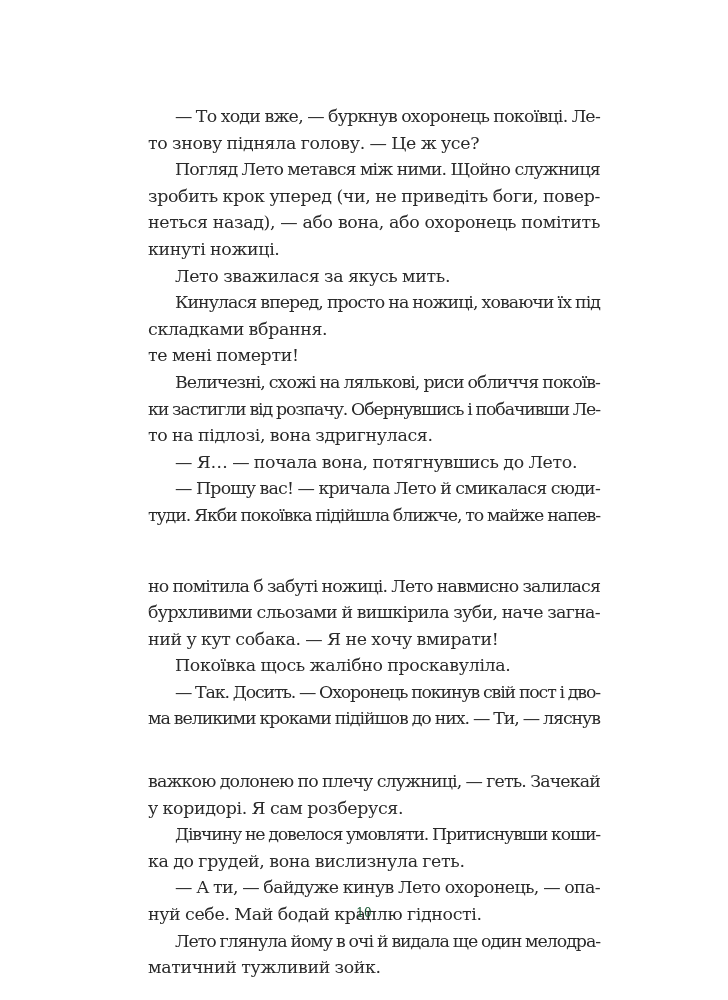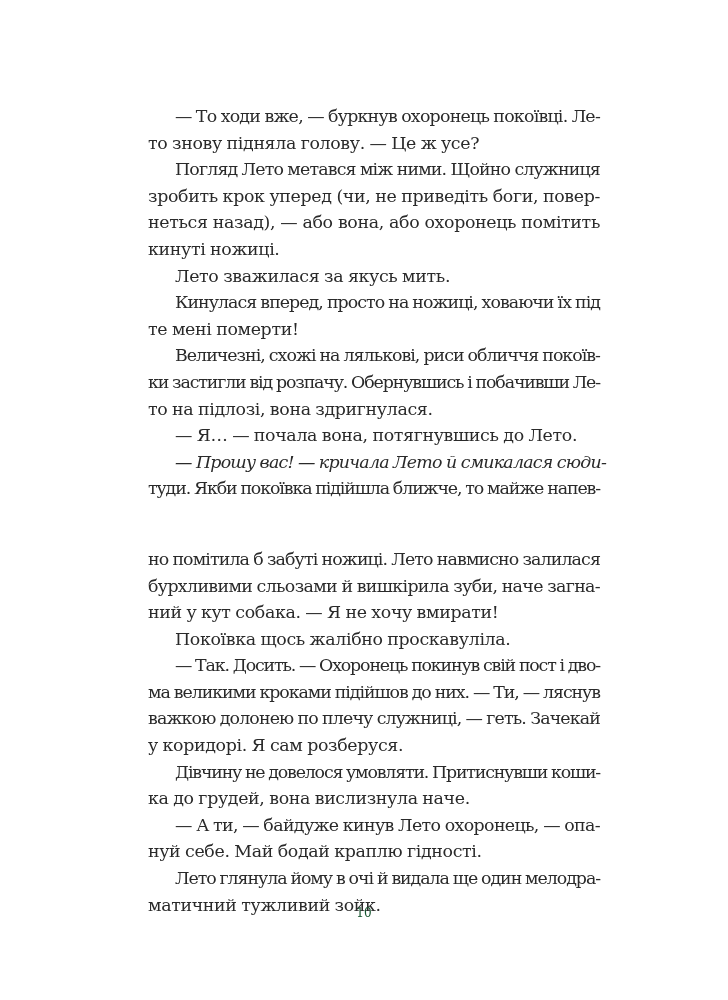--- a/index.html
+++ b/index.html
@@ -70,51 +70,52 @@
         <span class="line indent" style="letter-spacing: -0.842898px;">Погляд Лето метався між ними. Щойно служниця</span>
         <span class="line">зробить крок уперед (чи, не приведіть боги, повер-</span>
         <span class="line">неться назад), — або вона, або охоронець помітить</span>
         <span class="line last">кинуті ножиці.</span>
       </div>
       <div>
         <span class="line indent last">Лето зважилася за якусь мить.</span>
       </div>
       <div>
         <span class="line indent" style="letter-spacing: -0.966071px;">Кинулася вперед, просто на ножиці, ховаючи їх під</span>
+        <span class="line last">складками вбрання.</span>
       </div>
       <div>
         <span class="line last">те мені померти!</span>
       </div>
       <div>
         <span class="line indent" style="letter-spacing: -0.987187px;">Величезні, схожі на лялькові, риси обличчя покоїв-</span>
         <span class="line" style="letter-spacing: -1.13636px;">ки застигли від розпачу. Обернувшись і побачивши Ле-</span>
         <span class="line last">то на підлозі, вона здригнулася.</span>
       </div>
       <div>
         <span class="line indent last">— Я… — почала вона, потягнувшись до Лето.</span>
       </div>
       <div>
-        <span class="line indent" style="letter-spacing: -0.771181px; font-style: italic;">— Прошу вас! — кричала Лето й смикалася сюди-</span>
+        <span class="line indent" style="letter-spacing: -0.771181px;">— Прошу вас! — кричала Лето й смикалася сюди-</span>
         <span class="line" style="letter-spacing: -1.12013px;">туди. Якби покоївка підійшла ближче, то майже напев-</span>
         <span class="line" style="letter-spacing: -0.889216px; margin-top: 44px;">но помітила б забуті ножиці. Лето навмисно залилася</span>
         <span class="line" style="letter-spacing: -0.657398px;">бурхливими сльозами й вишкірила зуби, наче загна-</span>
         <span class="line last">ний у кут собака. — Я не хочу вмирати!</span>
       </div>
       <div>
         <span class="line indent last">Покоївка щось жалібно проскавуліла.</span>
       </div>
       <div>
         <span class="line indent" style="letter-spacing: -1.1625px;">— Так. Досить. — Охоронець покинув свій пост і дво-</span>
         <span class="line" style="letter-spacing: -1.06446px;">ма великими кроками підійшов до них. — Ти, — ляснув</span>
-        <span class="line" style="letter-spacing: -0.856696px;">важкою долонею по плечу служниці, — геть. Зачекай</span>
+        <span class="line" style="letter-spacing: -0.856696px; margin-top: 36px;">важкою долонею по плечу служниці, — геть. Зачекай</span>
         <span class="line last">у коридорі. Я сам розберуся.</span>
       </div>
       <div>
         <span class="line indent" style="letter-spacing: -1.1891px;">Дівчину не довелося умовляти. Притиснувши коши-</span>
-        <span class="line last">ка до грудей, вона вислизнула наче.</span>
+        <span class="line last">ка до грудей, вона вислизнула геть.</span>
       </div>
       <div>
         <span class="line indent" style="letter-spacing: -0.645516px;">— А ти, — байдуже кинув Лето охоронець, — опа-</span>
         <span class="line last">нуй себе. Май бодай краплю гідності.</span>
       </div>
       <div>
         <span class="line indent" style="letter-spacing: -1.06875px;">Лето глянула йому в очі й видала ще один мелодра-</span>
         <span class="line last">матичний тужливий зойк.</span>
       </div>
     </div>

